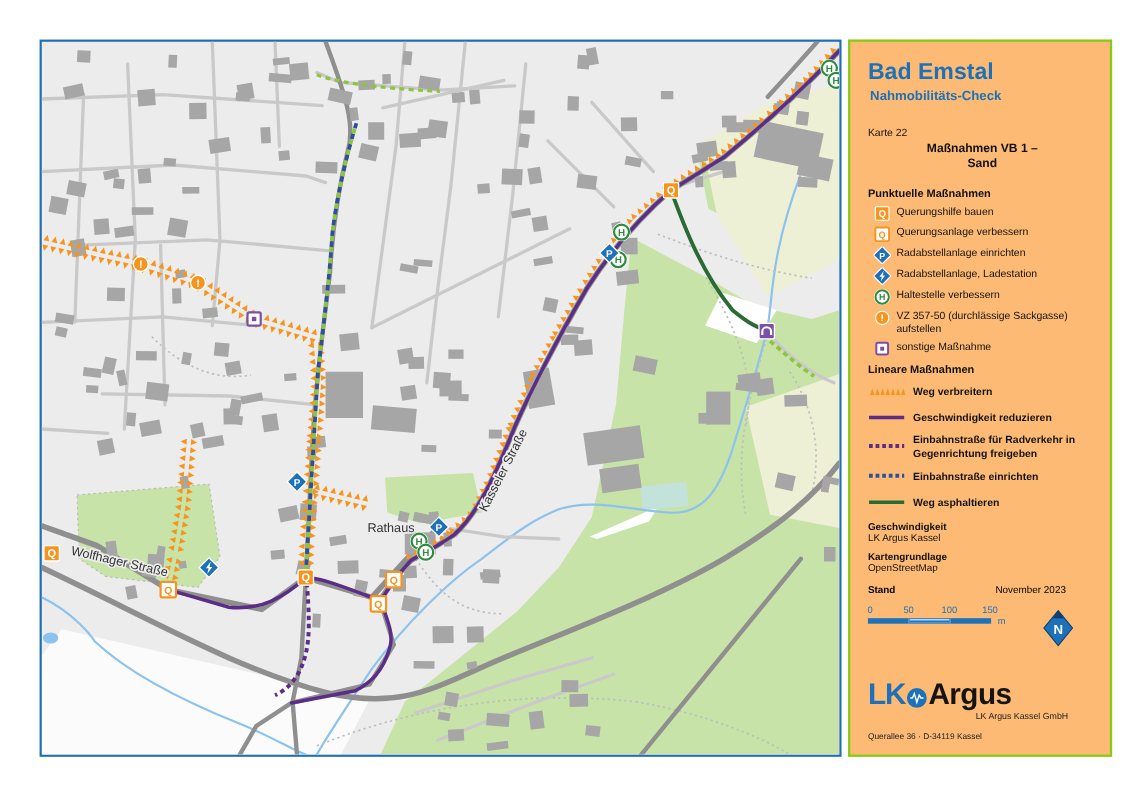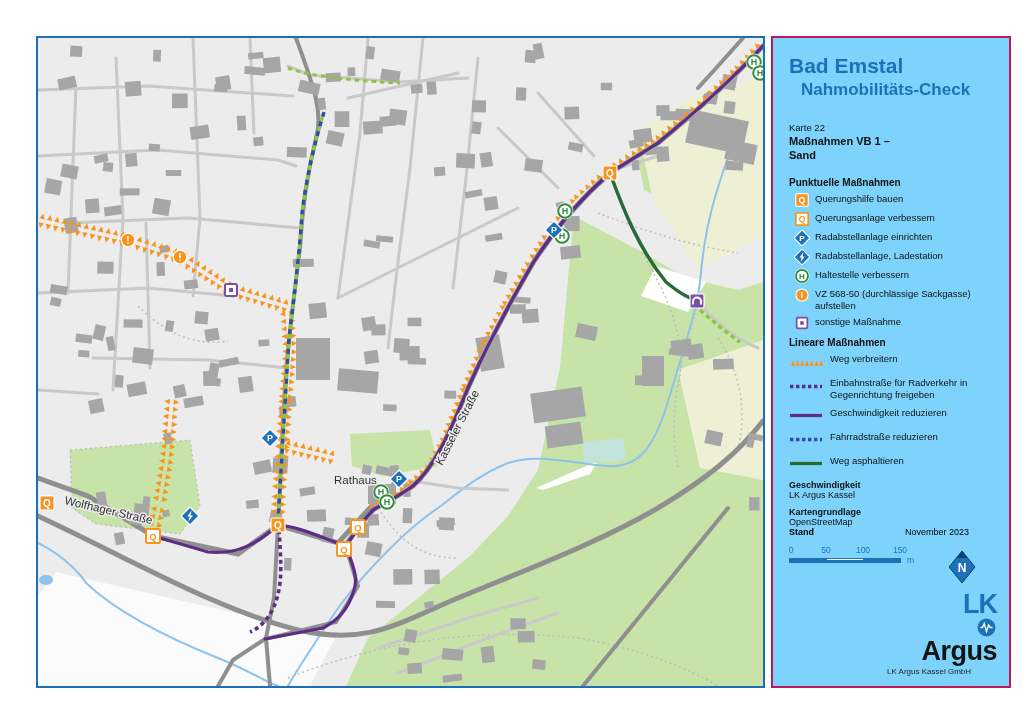--- a/index.html
+++ b/index.html
@@ -1,46 +1,46 @@
 <!DOCTYPE html>
 <html><head>
 <meta charset="utf-8">
 <style>
   html,body{margin:0;padding:0;background:#fff;font-family:"Liberation Sans",sans-serif;}
   #stage{position:relative;width:1024px;height:723px;background:#fff;overflow:hidden;}
   #map-frame{position:absolute;left:36px;top:36px;width:729px;height:652px;border:2px solid #1d6fb5;box-sizing:border-box;background:#ececec;}
   #map-svg{display:block;width:100%;height:100%;}
-  #panel{position:absolute;left:771px;top:36px;width:240px;height:652px;border:2px solid #be185d;box-sizing:border-box;background:#7dd3fc;padding:10px 12px 8px 16px;overflow:hidden;}
+  #panel{position:absolute;left:771px;top:36px;width:240px;height:652px;border:2px solid #84cc16;box-sizing:border-box;background:#fdba74;padding:10px 12px 8px 16px;overflow:hidden;}
   .p-title{color:#1d71b8;font-weight:bold;font-size:21px;margin:6px 0 2px;}
-  .p-subtitle{color:#1d71b8;font-weight:bold;font-size:17px;margin:0 12px 22px;}
+  .p-subtitle{color:#1d71b8;font-weight:bold;font-size:12px;margin:0 2px 22px;}
   .p-karte{font-size:9.5px;color:#111;margin:0 0 1px;}
-  .p-maptitle{font-size:11px;font-weight:bold;color:#111;line-height:1.3;margin:0 0 14px;white-space:pre-line;}
+  .p-maptitle{font-size:11px;font-weight:bold;color:#111;line-height:1.3;margin:0 0 14px;white-space:pre-line;text-align:center;}
   .p-heading{font-size:10px;font-weight:bold;color:#111;margin:6px 0 3px;}
   .li-row{display:flex;align-items:flex-start;margin:2px 0;}
   .li-icon{flex:0 0 26px;display:flex;justify-content:center;padding-top:1px;}
   .li-label{font-size:9.5px;color:#111;line-height:1.25;padding-top:2.5px;}
-  .lm-row{display:flex;align-items:flex-start;margin:3px 0;}
+  .lm-row{display:flex;align-items:center;margin:3px 0;font-weight:bold;}
   .lm-swatch{flex:0 0 36px;padding-top:3px;margin-right:5px;}
   .credit{margin-top:7px;}
   .credit .h{font-size:9px;font-weight:bold;color:#111;}
   .credit .v{font-size:9px;color:#111;}
-  .stand-row{display:flex;justify-content:space-between;padding-right:28px;}
+  .stand-row{display:flex;justify-content:space-between;padding-right:28px;margin-top:10px;}
   .stand-row .h{font-size:9px;font-weight:bold;}
   .stand-row .v{font-size:9px;padding-left:23px;}
   .scale-wrap{position:relative;margin-top:8px;height:34px;}
   .scale-nums{position:relative;width:118px;height:11px;}
   .scale-nums span{position:absolute;font-size:8.5px;color:#1d71b8;transform:translateX(-50%);}
   .scale-bar{position:relative;width:112px;height:5px;background:#1d71b8;margin-top:2px;}
   .scale-mid{position:absolute;left:33.3%;width:33.4%;top:0;height:5px;background:#fff;border:1px solid #1d71b8;box-sizing:border-box;}
   .scale-mid:after{content:"";position:absolute;left:0;right:0;bottom:0;height:2px;background:#1d71b8;}
   .scale-unit{position:absolute;left:118px;top:10px;font-size:8.5px;color:#1d71b8;}
   #north{position:absolute;right:18px;top:4px;}
-  .logo-row{display:flex;align-items:flex-end;margin-top:12px;flex-direction:column;}
+  .logo-row{display:flex;align-items:flex-end;margin-top:12px;}
   .logo-lk{color:#1d71b8;font-weight:800;font-size:27px;line-height:1;letter-spacing:-1px;}
-  .logo-argus{color:#141414;font-weight:800;font-size:27px;line-height:1;letter-spacing:-0.5px;}
+  .logo-argus{color:#141414;font-weight:800;font-size:27px;line-height:1;letter-spacing:-0.5px;margin-top:23px;}
   .logo-circ{margin:0 1px 1px 1px;}
   .logo-sub{font-size:8px;color:#222;margin:2px 0 8px 74px;padding-left:24px;}
   .addr{font-size:7.6px;color:#222;line-height:1.6;}
   svg text{font-family:"Liberation Sans",sans-serif;}
 </style>
 </head>
 <body>
 
 <div id="stage">
 
@@ -720,21 +720,21 @@
           </span>
           <span class="li-label">Haltestelle verbessern</span>
         </div>
         <div class="li-row">
           <span class="li-icon">
             <svg width="16" height="16" viewBox="-9 -9 18 18">
               <circle r="6.8" fill="#f7941d" stroke="#fff" stroke-width="1.2"></circle>
               <text x="0" y="3.6" text-anchor="middle" fill="#fff" font-size="10" font-weight="bold">!</text>
             </svg>
           </span>
-          <span class="li-label">VZ 568-50 (durchlässige Sackgasse) aufstellen</span>
+          <span class="li-label">VZ 357-50 (durchlässige Sackgasse) aufstellen</span>
         </div>
         <div class="li-row">
           <span class="li-icon">
             <svg width="16" height="16" viewBox="-9 -9 18 18">
               <rect x="-6" y="-6" width="12" height="12" rx="1.5" fill="#fff" stroke="#7b4fa6" stroke-width="2"></rect>
               <rect x="-2" y="-2" width="4" height="4" fill="#7b4fa6"></rect>
             </svg>
           </span>
           <span class="li-label">sonstige Maßnahme</span>
         </div>
@@ -749,35 +749,35 @@
               <polygon points="11.4,9 15.4,9 13.4,3" fill="#f7941d"></polygon>
               <polygon points="16.1,9 20.1,9 18.1,3" fill="#f7941d"></polygon>
               <polygon points="20.8,9 24.8,9 22.8,3" fill="#f7941d"></polygon>
               <polygon points="25.5,9 29.5,9 27.5,3" fill="#f7941d"></polygon>
               <polygon points="30.200000000000003,9 34.2,9 32.2,3" fill="#f7941d"></polygon>
             </svg></span>
           <span class="li-label">Weg verbreitern</span>
         </div>
         <div class="lm-row">
           <span class="lm-swatch"><svg width="34" height="11" viewBox="0 0 34 11">
+              <line x1="1" y1="5.5" x2="33" y2="5.5" stroke="#5c2d87" stroke-width="3.2"></line>
+            </svg></span>
+          <span class="li-label">Geschwindigkeit reduzieren</span>
+        </div>
+        <div class="lm-row">
+          <span class="lm-swatch"><svg width="34" height="11" viewBox="0 0 34 11">
               <line x1="1" y1="5.5" x2="33" y2="5.5" stroke="#5c2d87" stroke-width="3.6" stroke-dasharray="3.4,2.6"></line>
             </svg></span>
           <span class="li-label">Einbahnstraße für Radverkehr in Gegenrichtung freigeben</span>
-        </div>
-        <div class="lm-row">
-          <span class="lm-swatch"><svg width="34" height="11" viewBox="0 0 34 11">
-              <line x1="1" y1="5.5" x2="33" y2="5.5" stroke="#5c2d87" stroke-width="3.2"></line>
-            </svg></span>
-          <span class="li-label">Geschwindigkeit reduzieren</span>
         </div>
         <div class="lm-row">
           <span class="lm-swatch"><svg width="34" height="11" viewBox="0 0 34 11">
               <line x1="1" y1="5.5" x2="33" y2="5.5" stroke="#2d4f9e" stroke-width="3.6" stroke-dasharray="3.4,2.6"></line>
             </svg></span>
-          <span class="li-label">Fahrradstraße reduzieren</span>
+          <span class="li-label">Einbahnstraße einrichten</span>
         </div>
         <div class="lm-row">
           <span class="lm-swatch"><svg width="34" height="11" viewBox="0 0 34 11">
               <line x1="1" y1="5.5" x2="33" y2="5.5" stroke="#2a6b35" stroke-width="3.2"></line>
             </svg></span>
           <span class="li-label">Weg asphaltieren</span>
         </div>
       </div>
 
     <div class="credit">

